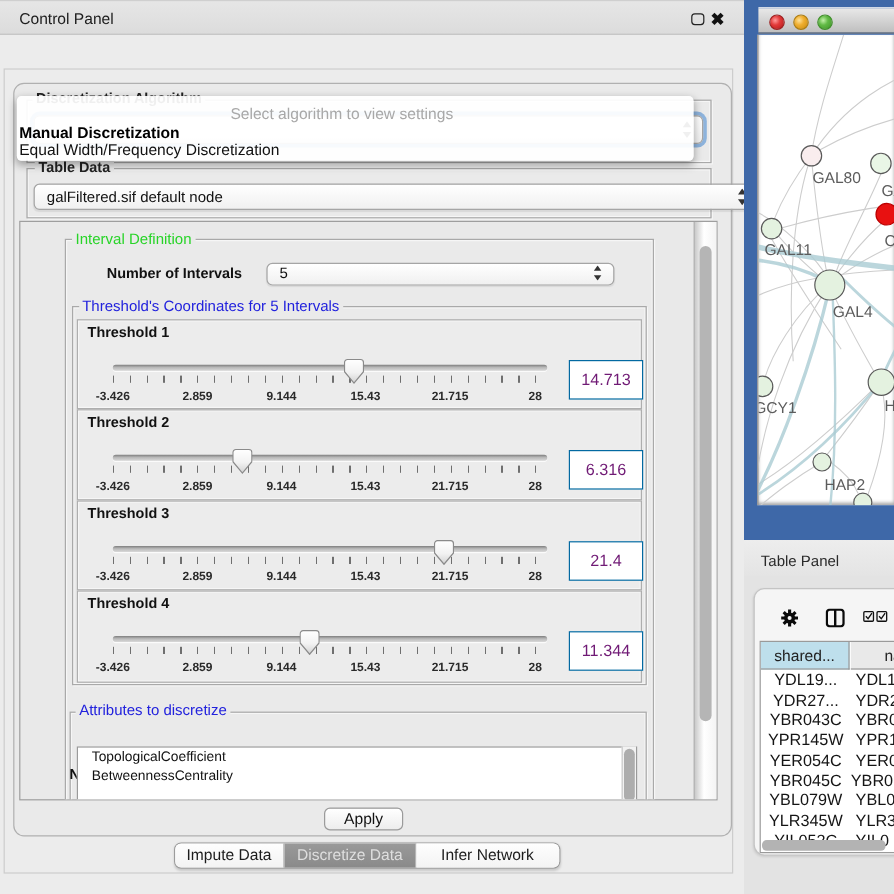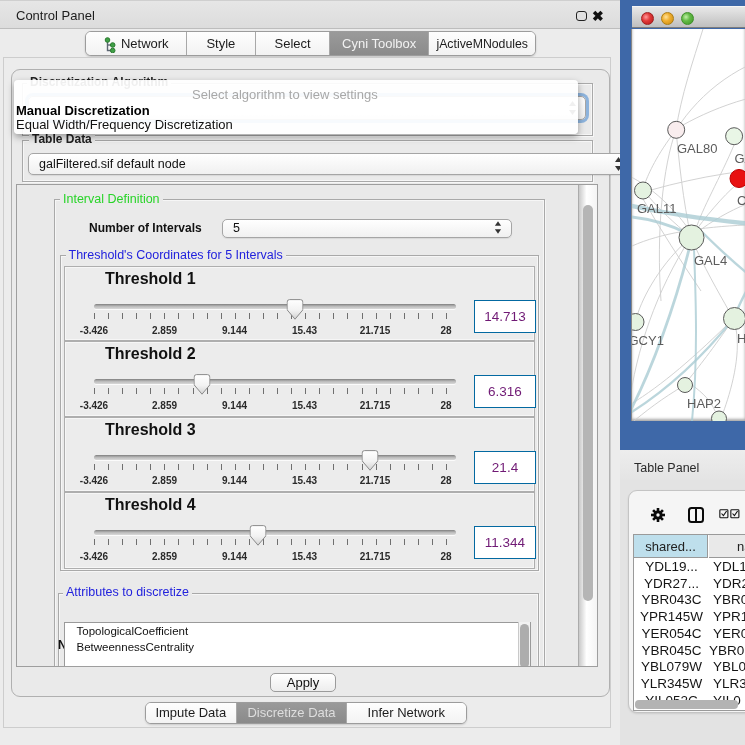--- a/index.html
+++ b/index.html
@@ -32,21 +32,21 @@
 .gtitle { position:absolute; top:-8px; font-size:12.5px; background:#eaeaea; padding:0 3px; white-space:nowrap; }
 
 
 .combo { position:absolute; background:linear-gradient(#ffffff,#f0f0f0); border:1px solid #a5a5a5; border-radius:5px;
   font-size:12.5px; color:#111; box-shadow:0 1px 1px rgba(0,0,0,0.08); }
 .combo .ctext { position:absolute; left:10px; top:50%; transform:translateY(-50%); }
 .combo .arr { position:absolute; right:8px; top:50%; transform:translateY(-50%); width:9px; height:14px; }
 
 
 .thrpanel { position:absolute; left:47px; width:471px; border:1px solid #aeaeae; box-shadow:inset 0 0 0 1px rgba(255,255,255,0.5); background:#ececec; }
-.thrlabel { position:absolute; left:8px; top:3px; font-size:16px; font-weight:bold; color:#111;margin-left:32px; }
+.thrlabel { position:absolute; left:8px; top:3px; font-size:12px; font-weight:bold; color:#111; }
 .track { position:absolute; left:28.5px; top:37px; width:362px; height:5px; border-radius:3px;
   background:linear-gradient(#7e7e7e,#b9b9b9 45%,#d9d9d9); box-shadow:0 1px 0 rgba(255,255,255,0.8); }
 .ticks { position:absolute; left:28.5px; top:46px; width:353px; height:6px;
   background:repeating-linear-gradient(to right,#6f6f6f 0 1px,transparent 1px 14.08px); }
 .tlabel { position:absolute; top:57.5px; font-size:10px; font-weight:bold; color:#2a2a2a; transform:translateX(-50%); }
 .thumb { position:absolute; top:32px; width:17px; height:21px; transform:translateX(-50%); }
 .tfield { position:absolute; left:409px; top:33px; width:62px; height:33px; background:#fff; border:1px solid #0369a1;
   font-size:13.5px; color:#701a75; display:flex; align-items:center; justify-content:center; }
 
 
@@ -79,37 +79,20 @@
 #tablepanel { position:absolute; left:8px; top:490px; width:130px; height:223px; background:#f5f5f5;
   border:1px solid #c4c4c4; border-radius:9px 0 0 9px; box-shadow:0 1px 2px rgba(0,0,0,0.1); overflow:hidden; }
 </style>
 </head>
 <body>
 <div id="left">
   <div id="titlebar">
       <span class="t">Control Panel</span>
     <span class="floatico"></span>
       <span class="closeico">✖</span>
-  </div>
-  <div id="toptabs">
-    <div class="seg" style="width:101px;"><svg width="14" height="16" viewBox="0 0 14 16" style="margin-right:4px; margin-top:2px;">
-          <g stroke="#5d6673" stroke-width="1.4" fill="none">
-            <path d="M4.5,3 V13.5 H9"></path>
-            <path d="M4.5,8 H9"></path>
-          </g>
-          <g fill="#3fa045" stroke="#2a7a30" stroke-width="1">
-            <circle cx="4.5" cy="3" r="2.3"></circle>
-            <circle cx="9.7" cy="8" r="2.3"></circle>
-            <circle cx="9.7" cy="13.5" r="2.3"></circle>
-          </g>
-        </svg>Network</div>
-    <div class="seg" style="width:70px;">Style</div>
-    <div class="seg" style="width:74px;">Select</div>
-    <div class="seg dark" style="width:100px;">Cyni Toolbox</div>
-    <div class="seg" style="width:106px; font-size:12.3px;">jActiveMNodules</div>
   </div>
   <div id="outer"></div>
   <div id="panel">
 
     <div class="group" style="left:10px; top:12.5px; width:571px; height:53px;"></div>
     <div style="position:absolute; left:15px; top:5px; font-size:12px; font-weight:bold; color:#222; background:#eaeaea; padding:0 3px;">Discretization Algorithm</div>
     <div class="combo" style="left:16px; top:26px; width:558px; height:24px; box-shadow:0 0 0 3px rgba(110,160,215,0.75);">
       <span class="arr"><svg width="9" height="14" viewBox="0 0 9 14">
             <path d="M4.5 0 L8 5 H1 Z" fill="#333"></path>
             <path d="M4.5 14 L8 9 H1 Z" fill="#333"></path>

